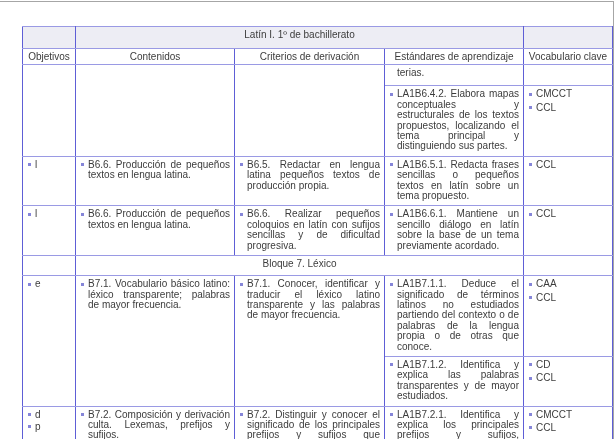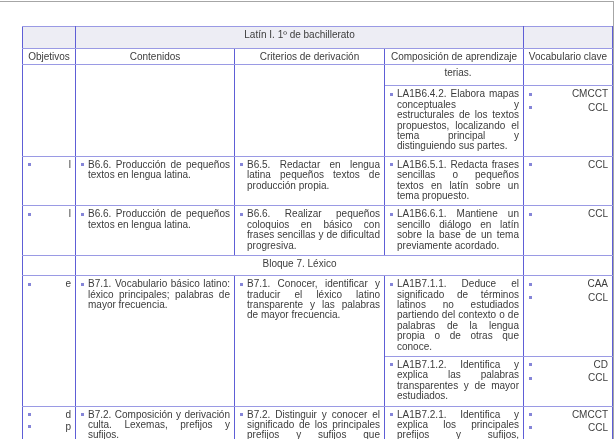--- a/index.html
+++ b/index.html
@@ -41,23 +41,23 @@
     text-align:center;
     vertical-align:middle;
     padding:2px 1px;
   }
   .item{
     position:relative;
     padding-left:8px;
     text-align:justify;
     margin-bottom:2px;
   }
-  .item.nojust{text-align:right;}
+  .item.nojust{text-align:left;}
   .item.comp{margin-bottom:3px;}
-  .tail{padding-left:8px;text-align:center;}
+  .tail{padding-left:8px;text-align:left;}
   .sq{
     position:absolute;left:1px;top:3.5px;
     width:3px;height:3px;
     background:#8585d8;
   }
 </style>
 </head>
 <body>
 
 <div id="screen">
@@ -77,21 +77,21 @@
         <tr style="height:22px">
       <td class="head1"></td>
       <td class="head1 center" colspan="3">Latín I. 1º de bachillerato</td>
       <td class="head1"></td>
     </tr>
 
     <tr style="height:16px">
       <td class="center">Objetivos</td>
       <td class="center">Contenidos</td>
       <td class="center">Criterios de derivación</td>
-      <td class="center">Composición de aprendizaje</td>
+      <td class="center">Estándares de aprendizaje</td>
       <td class="center">Vocabulario clave</td>
     </tr>
 
     <tr style="height:21px">
       <td rowspan="2"></td>
       <td rowspan="2"></td>
       <td rowspan="2"></td>
       <td>
         <div class="tail">terias.</div>
       </td>
@@ -159,21 +159,21 @@
       </td>
       <td>
         <div class="item">
           <span class="sq"></span>
           <span>B6.6. Producción de pequeños textos en lengua latina.</span>
         </div>
       </td>
       <td>
         <div class="item">
           <span class="sq"></span>
-          <span>B6.6. Realizar pequeños coloquios en básico con frases sencillas y de dificultad progresiva.</span>
+          <span>B6.6. Realizar pequeños coloquios en latín con sufijos sencillas y de dificultad progresiva.</span>
         </div>
       </td>
       <td>
         <div class="item">
           <span class="sq"></span>
           <span>LA1B6.6.1. Mantiene un sencillo diálogo en latín sobre la base de un tema previamente acordado.</span>
         </div>
       </td>
       <td>
         <div class="item nojust comp">
@@ -192,21 +192,21 @@
     <tr style="height:75px">
       <td rowspan="2">
         <div class="item nojust">
           <span class="sq"></span>
           <span>e</span>
         </div>
       </td>
       <td rowspan="2">
         <div class="item">
           <span class="sq"></span>
-          <span>B7.1. Vocabulario básico latino: léxico principales; palabras de mayor frecuencia.</span>
+          <span>B7.1. Vocabulario básico latino: léxico transparente; palabras de mayor frecuencia.</span>
         </div>
       </td>
       <td rowspan="2">
         <div class="item">
           <span class="sq"></span>
           <span>B7.1. Conocer, identificar y traducir el léxico latino transparente y las palabras de mayor frecuencia.</span>
         </div>
       </td>
       <td>
         <div class="item">

